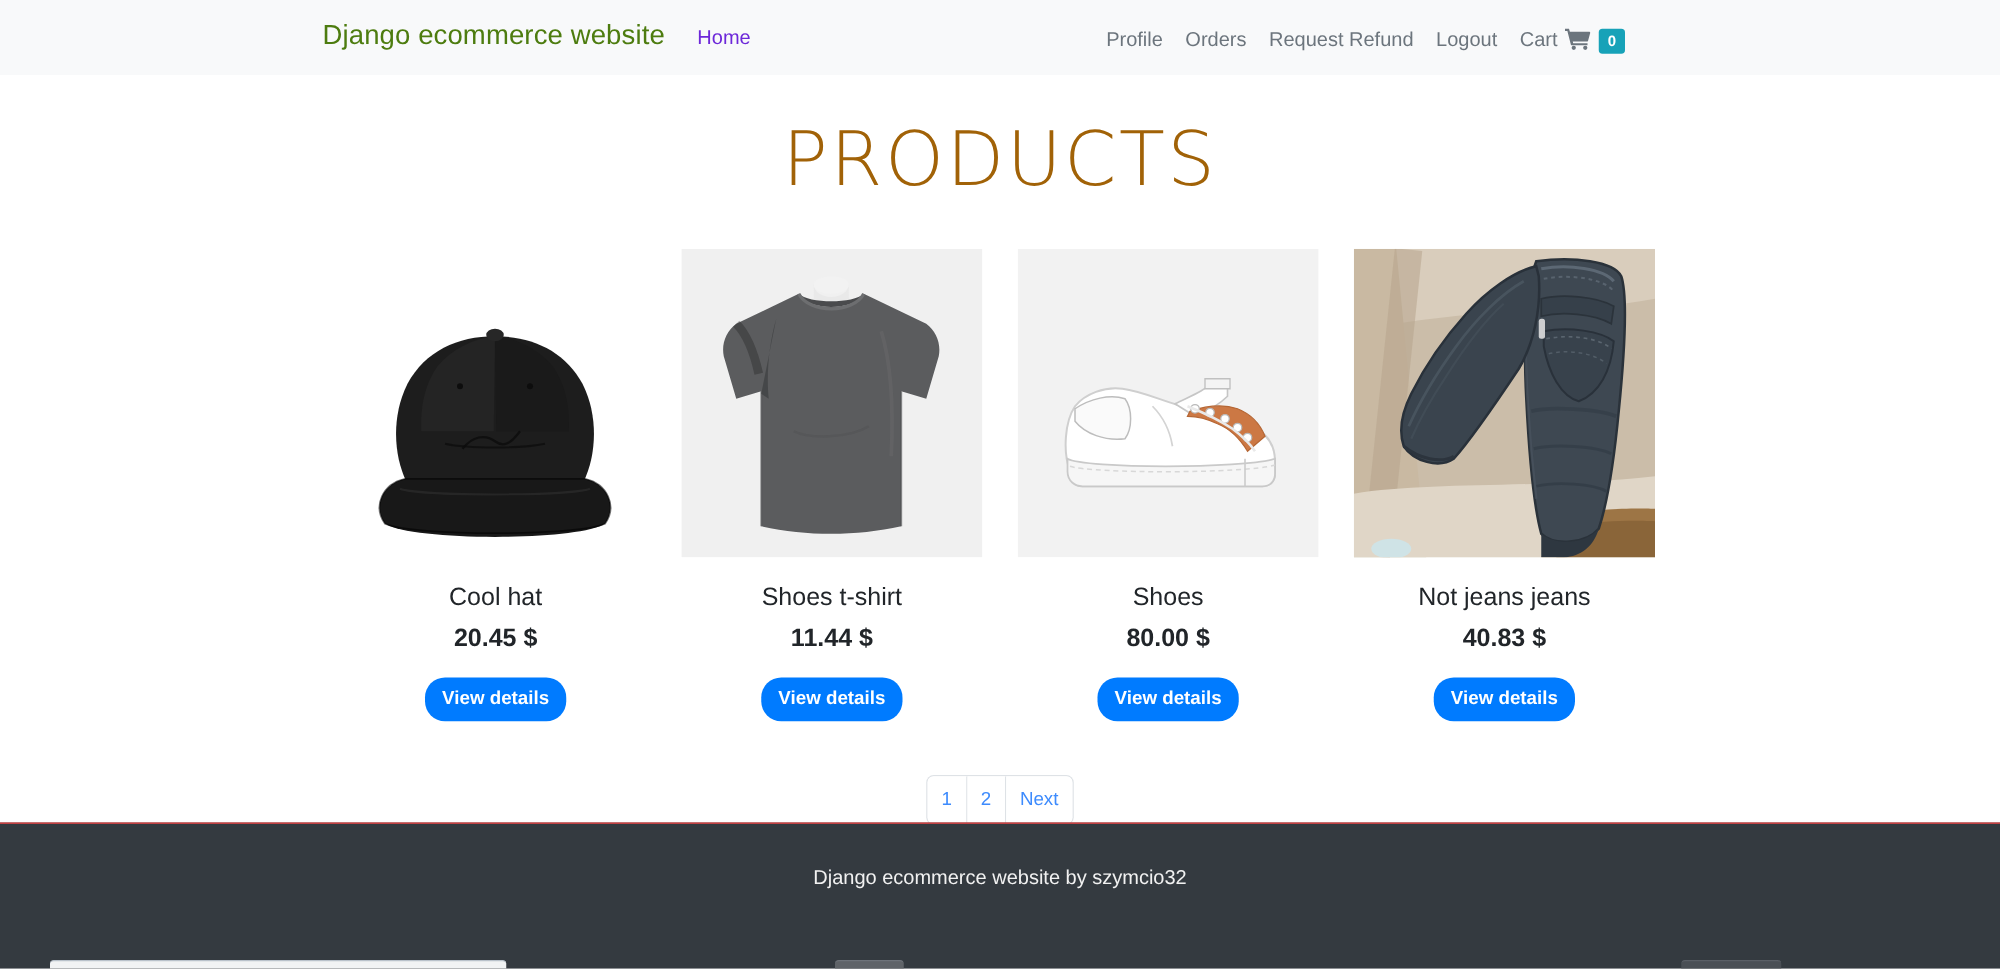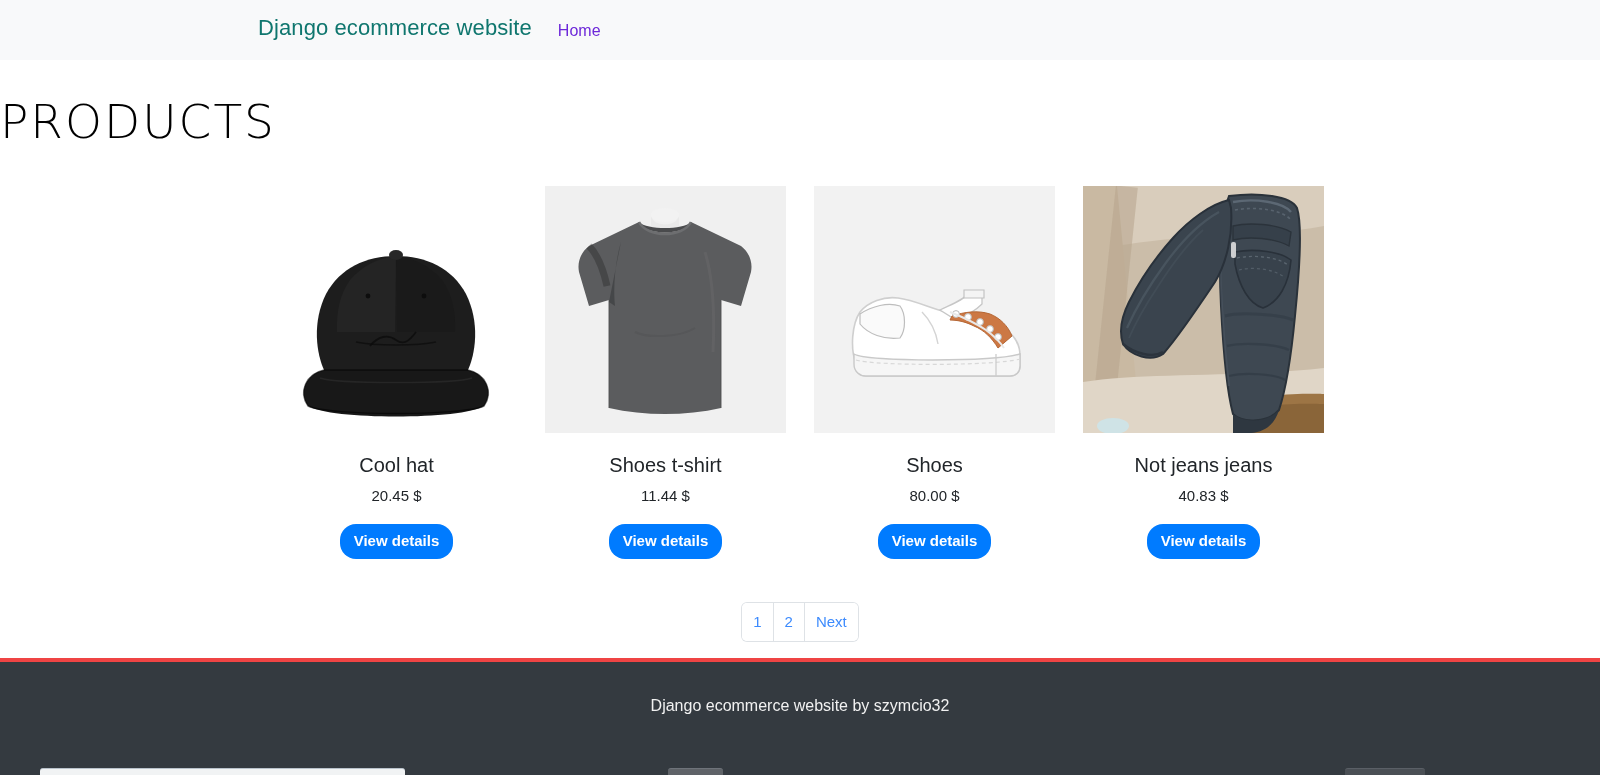--- a/index.html
+++ b/index.html
@@ -22,21 +22,21 @@
     height: 60px;
     background: #f8f9fa;
     display: flex;
     align-items: center;
     padding: 0 0 0 258px;
     position: relative;
   }
 
   .brand {
     font-size: 22px;
-    color: #0f766e;
+    color: #4d7c0f;
     text-decoration: none;
     letter-spacing: .1px;
     white-space: nowrap;
     line-height: 1;
     margin-top: -4px;
   }
 
   .nav-left {
     margin-left: 26px;
     display: flex;
@@ -94,26 +94,26 @@
   }
 
   
   .main {
     background: #ffffff;
     height: 598px;
     position: relative;
   }
 
   .page-title {
-    text-align: left;
+    text-align: center;
     font-family: "DejaVu Sans", sans-serif;
     font-weight: 300;
-    font-size: 47px;
+    font-size: 60px;
     letter-spacing: 2px;
-    color: #000000;
+    color: #a16207;
     padding-top: 38px;
     line-height: 1;
   }
 
   .products-row {
     display: flex;
     justify-content: center;
     gap: 28px;
     margin-top: 41px;
   }
@@ -137,22 +137,22 @@
   .product-name {
     margin-top: 22px;
     font-size: 20px;
     color: #212529;
     text-align: center;
     line-height: 1;
   }
 
   .product-price {
     margin-top: 13px;
-    font-size: 15px;
-    font-weight: normal;
+    font-size: 20px;
+    font-weight: bold;
     color: #212529;
     text-align: left;
     line-height: 1;
   }
 
   .btn-details {
     margin-top: 21px;
     background: #007bff;
     color: #ffffff;
     border: none;
@@ -196,21 +196,21 @@
   .page-link:last-child { border-right: none; }
 
   
   .footer {
     position: absolute;
     left: 0;
     top: 658px;
     width: 1600px;
     height: 117px;
     background: #343a40;
-    border-top: 4px solid #ef4444;
+    border-top: 1px solid #ef4444;
   }
 
   .footer-text {
     text-align: center;
     color: #f1f1f1;
     font-size: 16px;
     padding-top: 36px;
     line-height: 1;
   }
 
@@ -238,20 +238,37 @@
 </head>
 <body>
 
 <div class="navbar">
   <a class="brand" href="#">Django ecommerce website</a>
 
   <div class="nav-left">
     <a href="#">Home</a>
   </div>
 
+  <div class="nav-right">
+    <a href="#">Profile</a>
+    <a href="#">Orders</a>
+    <a href="#">Request Refund</a>
+    <a href="#">Logout</a>
+    <a href="#" class="cart-link">
+      <span>Cart</span>
+      <span class="cart-icon">
+        <svg width="21" height="18" viewBox="0 0 21 18" fill="#6c757d">
+          <path d="M0 1h3.2l.7 2.4h15.4c.6 0 1 .5.85 1.05l-1.7 6.1c-.12.43-.5.72-.95.72H6.2l.35 1.3H18v1.7H5.6c-.45 0-.83-.29-.95-.72L1.9 2.7H0V1z"></path>
+          <circle cx="7" cy="16.2" r="1.7"></circle>
+          <circle cx="16.2" cy="16.2" r="1.7"></circle>
+        </svg>
+      </span>
+      <span class="cart-badge">0</span>
+    </a>
+  </div>
 </div>
 
 <div class="main">
 
   <h1 class="page-title">PRODUCTS</h1>
 
   <div class="products-row">
 
     <div class="product-card">
       <div class="product-img">

